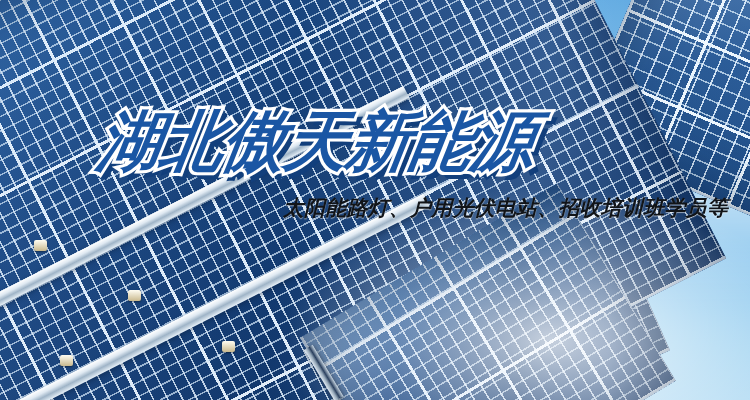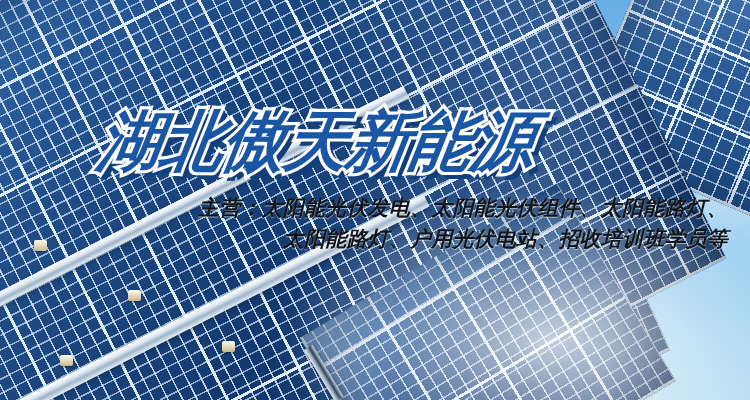--- a/index.html
+++ b/index.html
@@ -245,17 +245,16 @@
   <div class="clip" style="left:222px; top:341px;"></div>
   <div class="clip" style="left:60px;  top:355px;"></div>
   <div class="strut" style="left:304px; top:350px; width:10px; height:60px; transform:rotate(-31deg); transform-origin:left top;"></div>
 
   <div class="glow-br"></div>
 
   <div class="title-shadow">湖北傲天新能源</div>
   <div class="title">湖北傲天新能源</div>
 
   <div class="subtitle">
-    <div>主营：太阳能光伏发电、太阳能光伏组件、太阳能路灯、</div>
     <div>太阳能路灯、户用光伏电站、招收培训班学员等</div>
   </div>
 
 </div>
 
 </body></html>

